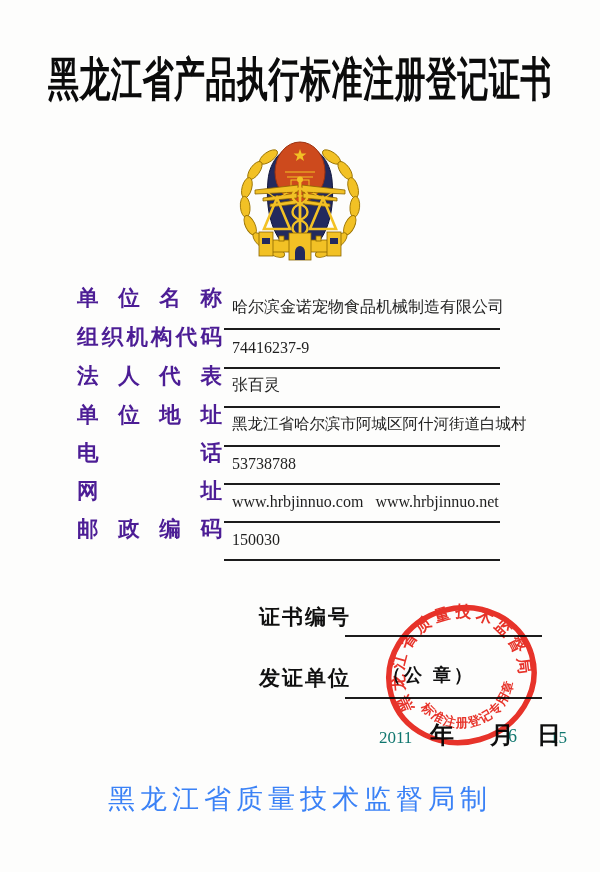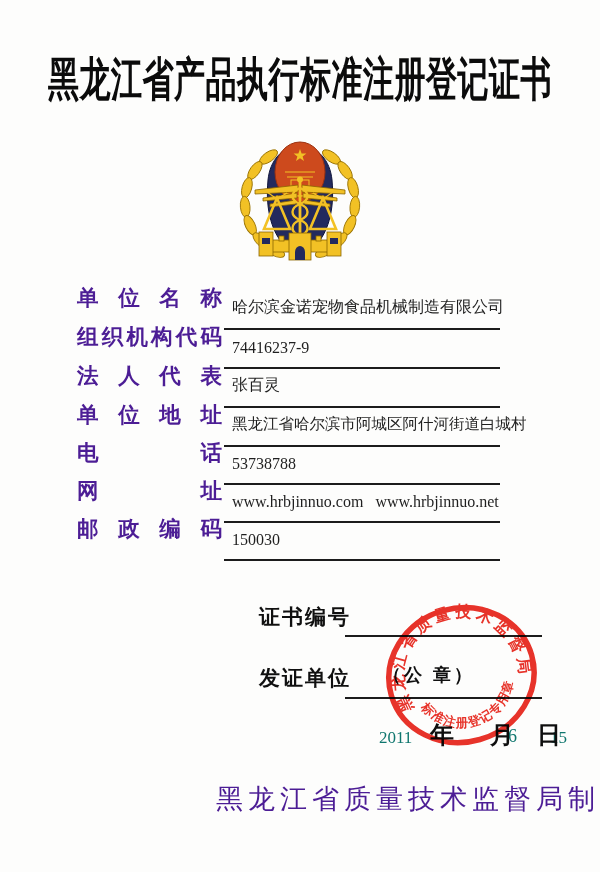--- a/index.html
+++ b/index.html
@@ -35,22 +35,22 @@
   .stampnote{
     position:absolute;left:383px;top:666px;font-family:"Liberation Sans","DejaVu Sans",sans-serif;
     font-weight:bold;font-size:18px;letter-spacing:3px;color:#101010;white-space:pre;line-height:1;
   }
   .dnum{position:absolute;font-size:17px;color:#0f766e;line-height:1;margin-left:31px;}
   .dunit{
     position:absolute;font-family:"Liberation Sans","DejaVu Sans",sans-serif;
     font-weight:bold;font-size:24px;color:#0e0e0e;line-height:1;
   }
   .footer{
-    position:absolute;top:781px;left:0;width:600px;text-align:right;
-    font-size:27px;letter-spacing:5px;color:#4c1d95;white-space:nowrap;
+    position:absolute;top:781px;left:0;width:600px;text-align:center;
+    font-size:27px;letter-spacing:5px;color:#3b82f6;white-space:nowrap;
   }
   .seal{
     position:absolute;left:381px;top:602px;width:162px;height:150px;
     transform:rotate(-16deg);mix-blend-mode:multiply;opacity:.95;
   }
   .seal text{font-family:"Liberation Serif","DejaVu Serif",serif;font-weight:bold;}
 </style>
 </head>
 <body>
 

